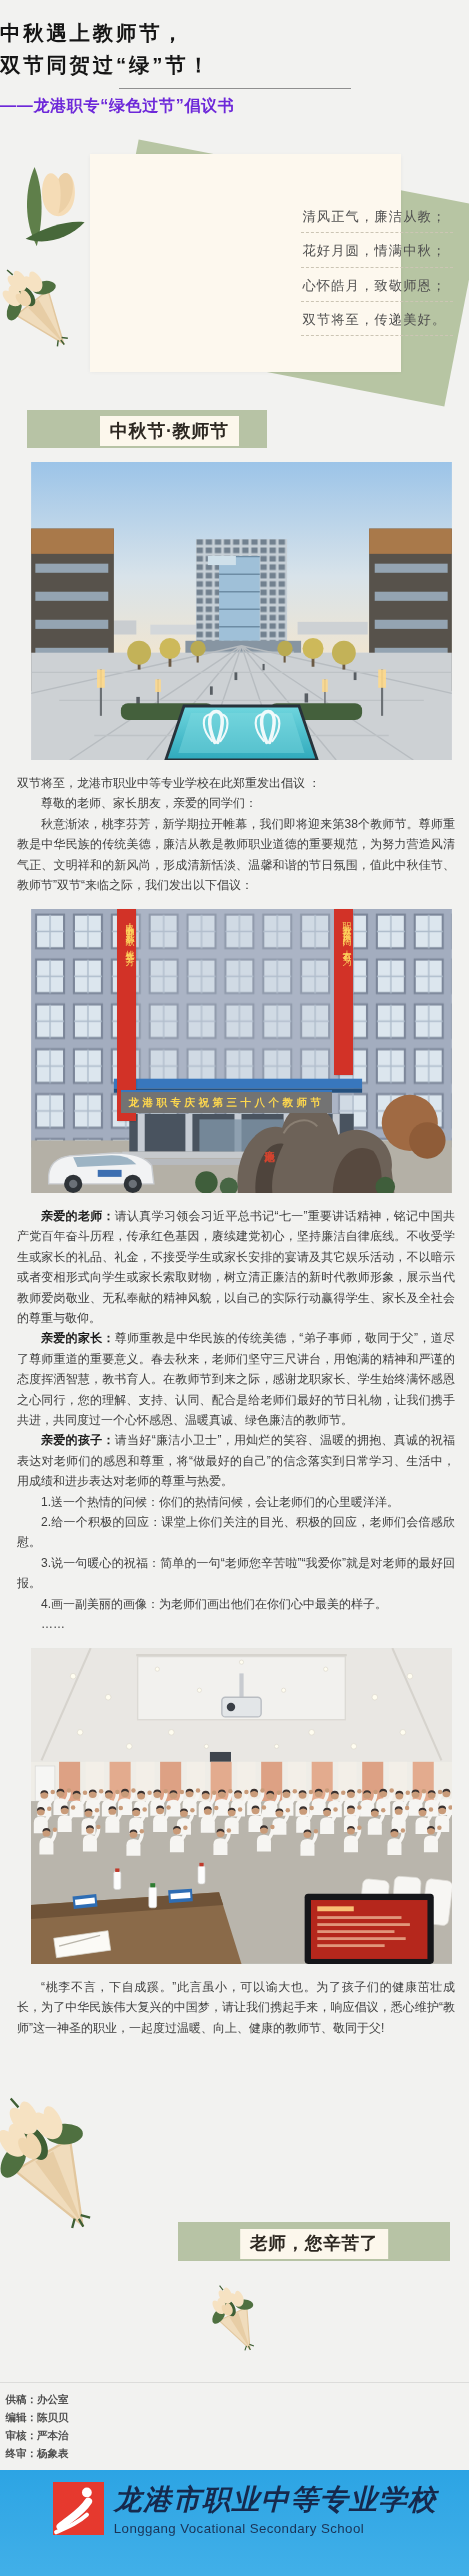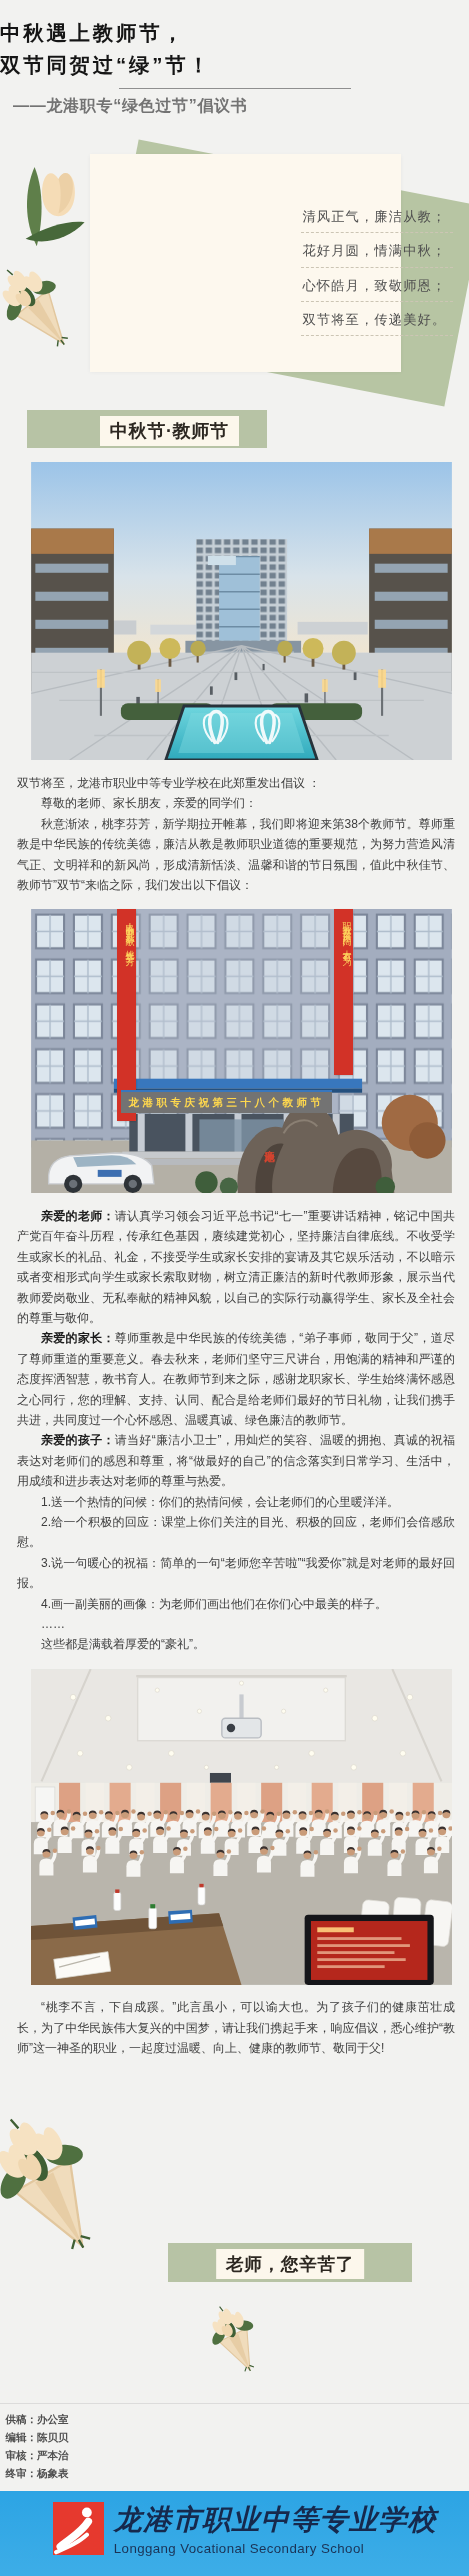--- a/index.html
+++ b/index.html
@@ -1,33 +1,33 @@
 <!DOCTYPE html>
 <html style="font-size:11.2px"><head>
 <meta charset="utf-8">
 <style>
   html,body{margin:0;padding:0;background:#e8e8e8;}
   .page{width:469px;margin:0 auto;background:#f2f2f0;font-family:"Liberation Sans","DejaVu Sans",sans-serif;overflow:hidden;}
   
   .header{padding-top:17px;text-align:left;}
   .title-line{font-size:20.4px;line-height:32px;font-weight:700;color:#151515;letter-spacing:2.8px;}
   .title-underline{width:232px;border-top:1.4px solid #8f8f8f;margin:7px auto 7px;}
-  .subtitle{font-size:16px;font-weight:700;color:#737373;letter-spacing:0.7px;margin-left:13px;}
+  .subtitle{font-size:16px;font-weight:700;color:#6d28d9;letter-spacing:0.7px;}
   
   .hero{position:relative;height:261px;margin-top:29.5px;}
   .hero-green{position:absolute;left:116px;top:24.6px;width:351px;height:204px;background:#b7c5a3;transform:rotate(11deg);}
   .hero-card{position:absolute;left:90px;top:7px;width:311px;height:218px;background:#fdf8ee;box-shadow:0 1.4px 4.2px rgba(0,0,0,0.05);}
   .poem{position:absolute;left:211px;top:53px;}
   .poem-line{font-size:13.3px;color:#4f4f4f;letter-spacing:1.1px;padding:1.4px 7px 6.3px 1.4px;border-bottom:0.7px dashed #ccc5b4;margin-bottom:7.7px;width:max-content;}
   .deco-flower{position:absolute;left:9.8px;top:17px;}
   .deco-bouquet-top{position:absolute;left:-9.8px;top:112px;transform:rotate(-38deg);}
   
   .badge{position:relative;background:#b7c3a5;width:240px;height:38px;margin:2.8px 0 0 27px;}
   .badge-inner{position:absolute;left:73px;top:5.6px;background:#fcf7ec;padding:2.8px 9.8px 3.5px;font-size:18px;font-weight:700;color:#2c2721;letter-spacing:0.7px;white-space:nowrap;}
-  .badge2{position:absolute;left:168px;top:177px;background:#b7c3a5;width:244px;height:39px;}
+  .badge2{position:absolute;left:178px;top:177px;background:#b7c3a5;width:272px;height:39px;}
   .badge2 .badge-inner{left:50%;transform:translateX(-50%);top:6.3px;font-size:17.6px;}
   
   .photo{position:relative;margin:14px 17px 12.6px 31px;width:421px;background:#dfe3e6;}
   .photo svg{display:block;}
   .v-banner{position:absolute;top:0;width:19px;background:#d23227;color:#ffd95e;writing-mode:vertical-rl;text-orientation:upright;font-size:9px;letter-spacing:2.1px;padding-top:5.6px;box-sizing:border-box;text-align:start;overflow:hidden;box-shadow:1.4px 1.4px 2.1px rgba(0,0,0,0.25);}
   .v-banner.left{left:86px;height:212px;}
   .v-banner.right{left:303px;height:166px;}
   .photo-sign{position:absolute;left:90px;top:181px;width:211px;height:21px;background:#737373;border-top:2.1px solid #3877bd;color:#ffd84d;font-size:10.5px;font-weight:700;letter-spacing:3.5px;text-align:center;line-height:21px;white-space:nowrap;overflow:hidden;}
   .rock-text{position:absolute;left:232px;top:232px;writing-mode:vertical-rl;text-orientation:upright;color:#d5442f;font-size:10.5px;font-weight:700;letter-spacing:2.8px;}
   
@@ -252,21 +252,20 @@
 
   <div class="body-text">
     <p class="p indent"><span class="lead">亲爱的老师：</span><span>请认真学习领会习近平总书记“七一”重要讲话精神，铭记中国共产党百年奋斗历程，传承红色基因，赓续建党初心，坚持廉洁自律底线。不收受学生或家长的礼品、礼金，不接受学生或家长安排的宴请及其它娱乐活动，不以暗示或者变相形式向学生或家长索取财物，树立清正廉洁的新时代教师形象，展示当代教师爱岗敬业、无私奉献的精神风貌，以自己的实际行动赢得学生、家长及全社会的尊重与敬仰。</span></p>
     <p class="p indent"><span class="lead">亲爱的家长：</span><span>尊师重教是中华民族的传统美德，“弟子事师，敬同于父”，道尽了尊师重道的重要意义。春去秋来，老师们坚守三尺讲台，用饱满的精神和严谨的态度挥洒智慧，教书育人。在教师节到来之际，感谢龙职家长、学生始终满怀感恩之心同行，您的理解、支持、认同、配合是给老师们最好的节日礼物，让我们携手共进，共同度过一个心怀感恩、温暖真诚、绿色廉洁的教师节。</span></p>
     <p class="p indent"><span class="lead">亲爱的孩子：</span><span>请当好“廉洁小卫士”，用灿烂的笑容、温暖的拥抱、真诚的祝福表达对老师们的感恩和尊重，将“做最好的自己”的信念落实到日常学习、生活中，用成绩和进步表达对老师的尊重与热爱。</span></p>
     <p class="p indent">1.送一个热情的问候：你们的热情问候，会让老师们的心里暖洋洋。</p>
     <p class="p indent">2.给一个积极的回应：课堂上你们关注的目光、积极的回应，老师们会倍感欣慰。</p>
     <p class="p indent">3.说一句暖心的祝福：简单的一句“老师您辛苦啦”“我爱你”就是对老师的最好回报。</p>
     <p class="p indent">4.画一副美丽的画像：为老师们画出他们在你们心中最美的样子。</p>
     <p class="p indent">……</p>
-    <p class="p indent">这些都是满载着厚爱的“豪礼”。</p>
   </div>
 
   <div class="photo" style="height:316px;">
     <svg width="421" height="316" viewBox="0 0 600 450">
       <defs>
         <g id="person">
           <path d="M22,20 q5,-7 4,-14" stroke="#f6f5f2" stroke-width="5" fill="none" stroke-linecap="round"></path>
           <circle cx="26" cy="5" r="3.2" fill="#c99b79"></circle>
           <circle cx="14" cy="9" r="5.6" fill="#c99b79"></circle>
           <path d="M8.4,8 a5.6,5.6 0 0 1 11.2,0 q-5.6,-5 -11.2,0 z" fill="#3a3230"></path>

